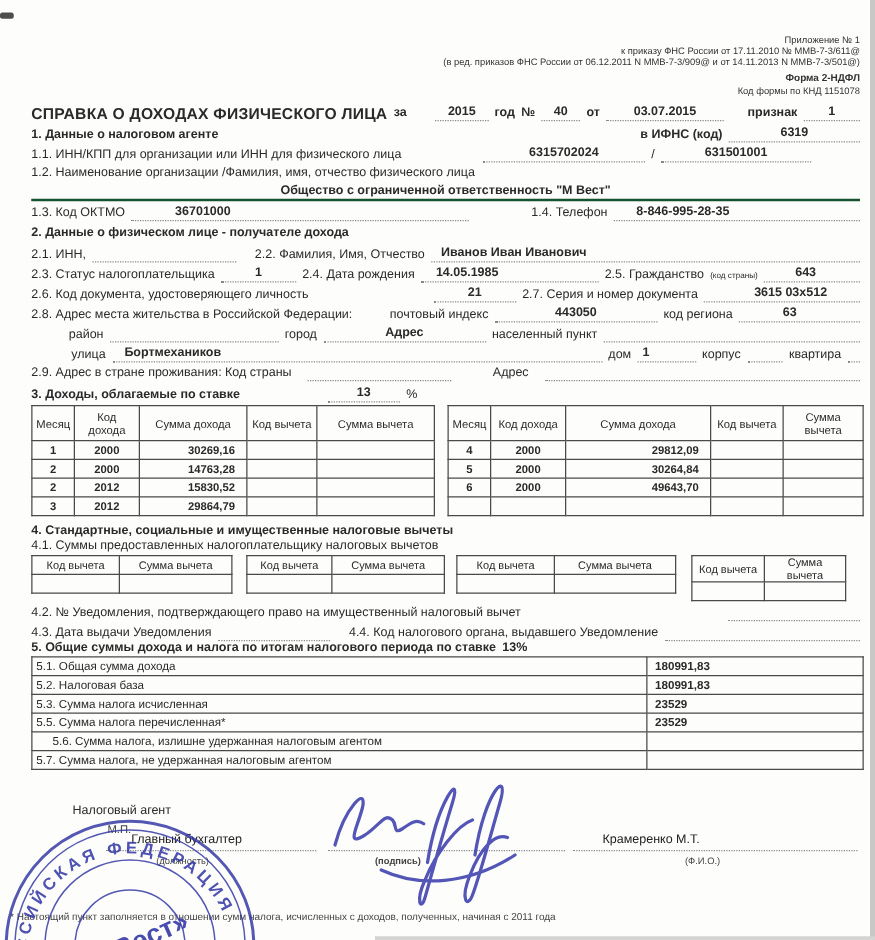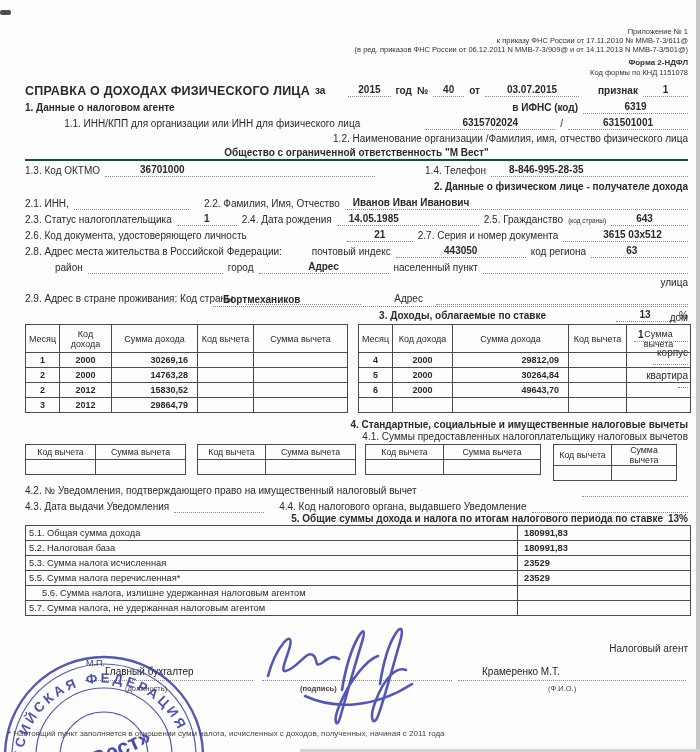--- a/index.html
+++ b/index.html
@@ -1,20 +1,20 @@
 <!DOCTYPE html>
 <html><head>
 <meta charset="utf-8">
 <style>
   html,body{margin:0;padding:0;}
   body{
     width:700px;height:752px;overflow:hidden;position:relative;
     background:#fdfdfc;font-family:"Liberation Sans",sans-serif;color:#2a2a2a;
   }
-  .row{position:absolute;left:25px;right:12px;display:flex;align-items:flex-end;gap:5px;font-size:10px;line-height:12px;white-space:nowrap;justify-content:flex-end;}
+  .row{position:absolute;left:25px;right:12px;display:flex;align-items:flex-end;gap:5px;font-size:10px;line-height:12px;white-space:nowrap;}
   .b{font-weight:bold;}
   .dot{border-bottom:1px dotted #8a8a8a;}
   .sol{border-bottom:2px solid #14532d;}
   .fill{flex:1 1 auto;min-width:10px;}
   .val{font-weight:bold;text-align:center;padding:0 10px;}
   .tiny{font-size:6.5px;line-height:9px;}
   .hdr-right{position:absolute;right:12px;text-align:center;font-size:7.5px;line-height:9px;color:#333;}
   .title{font-size:12.5px;font-weight:bold;letter-spacing:.2px;}
   table{border-collapse:collapse;table-layout:fixed;position:absolute;background:#fff0;}
   td,th{border:1px solid #4a4a4a;font-size:9px;padding:0 3px;overflow:hidden;}
@@ -115,21 +115,21 @@
   <span class="val dot fill" style="text-align:left;padding-left:35px;">63</span>
 </div>
 <div class="row" style="top:261px;left:55px;">
   <span>район</span>
   <span class="dot" style="width:135px;"></span>
   <span>город</span>
   <span class="val dot" style="width:110px;">Адрес</span>
   <span>населенный пункт</span>
   <span class="dot fill"></span>
 </div>
-<div class="row" style="top:277px;left:57px;flex-direction:column;">
+<div class="row" style="top:277px;left:57px;">
   <span>улица</span>
   <span class="val dot" style="width:455px;text-align:left;">Бортмехаников</span>
   <span>дом</span>
   <span class="val dot" style="width:40px;text-align:left;padding-left:4px;">1</span>
   <span>корпус</span>
   <span class="dot" style="width:35px;"></span>
   <span>квартира</span>
   <span class="dot fill"></span>
 </div>
 <div class="row" style="top:293px;gap:13px;">

